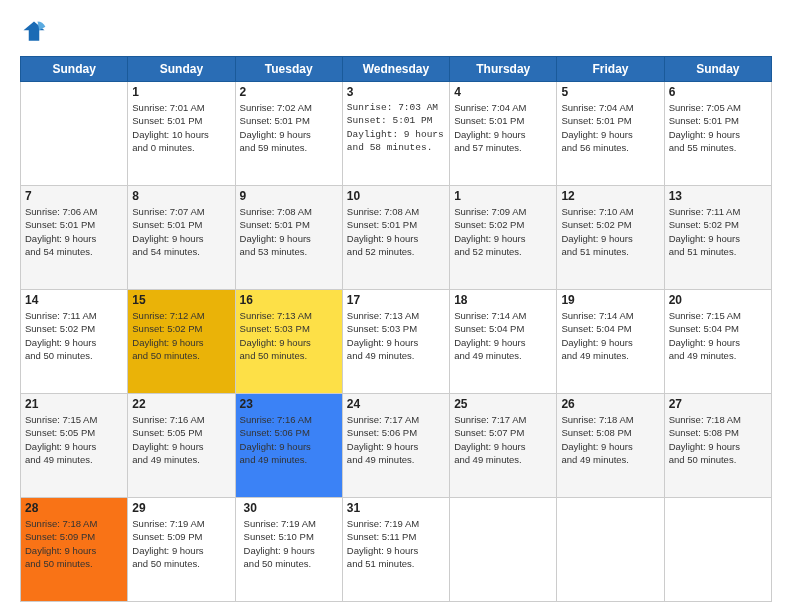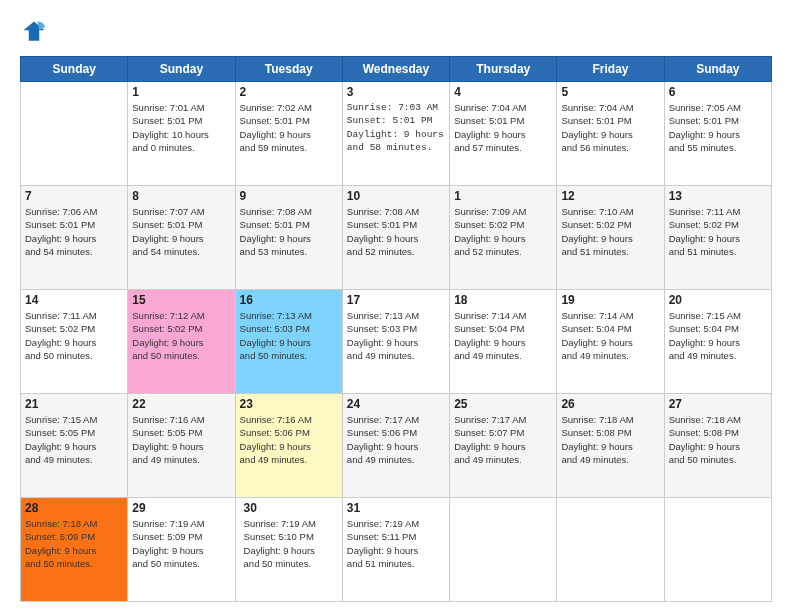--- a/index.html
+++ b/index.html
@@ -240,28 +240,28 @@
           </td>
         </tr>
         <tr>
           <td style="background: rgb(255, 255, 255);">
             <span class="day-num">14</span>
             <div class="day-info" style="white-space: pre-line;">Sunrise: 7:11 AM
 Sunset: 5:02 PM
 Daylight: 9 hours
 and 50 minutes.</div>
           </td>
-          <td style="background: #f9a8d4; margin-top: 8px;">
+          <td style="background: #eab308; margin-top: 8px;">
             <span class="day-num">15</span>
             <div class="day-info" style="white-space: pre-line;">Sunrise: 7:12 AM
 Sunset: 5:02 PM
 Daylight: 9 hours
 and 50 minutes.</div>
           </td>
-          <td style="background: #7dd3fc;">
+          <td style="background: #fde047;">
             <span class="day-num">16</span>
             <div class="day-info" style="white-space: pre-line;">Sunrise: 7:13 AM
 Sunset: 5:03 PM
 Daylight: 9 hours
 and 50 minutes.</div>
           </td>
           <td style="background: rgb(255, 255, 255);">
             <span class="day-num">17</span>
             <div class="day-info" style="white-space: pre-line;">Sunrise: 7:13 AM
 Sunset: 5:03 PM
@@ -298,21 +298,21 @@
 Daylight: 9 hours
 and 49 minutes.</div>
           </td>
           <td style="background: rgb(245, 245, 245);">
             <span class="day-num">22</span>
             <div class="day-info" style="white-space: pre-line;">Sunrise: 7:16 AM
 Sunset: 5:05 PM
 Daylight: 9 hours
 and 49 minutes.</div>
           </td>
-          <td style="background: #fef9c3;">
+          <td style="background: #3b82f6;">
             <span class="day-num">23</span>
             <div class="day-info" style="white-space: pre-line;">Sunrise: 7:16 AM
 Sunset: 5:06 PM
 Daylight: 9 hours
 and 49 minutes.</div>
           </td>
           <td style="background: rgb(245, 245, 245);">
             <span class="day-num">24</span>
             <div class="day-info" style="white-space: pre-line;">Sunrise: 7:17 AM
 Sunset: 5:06 PM

